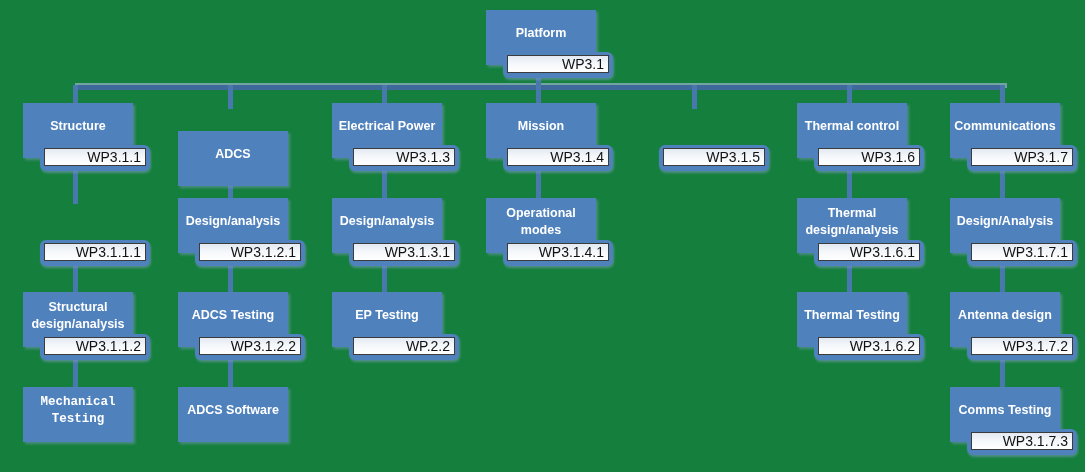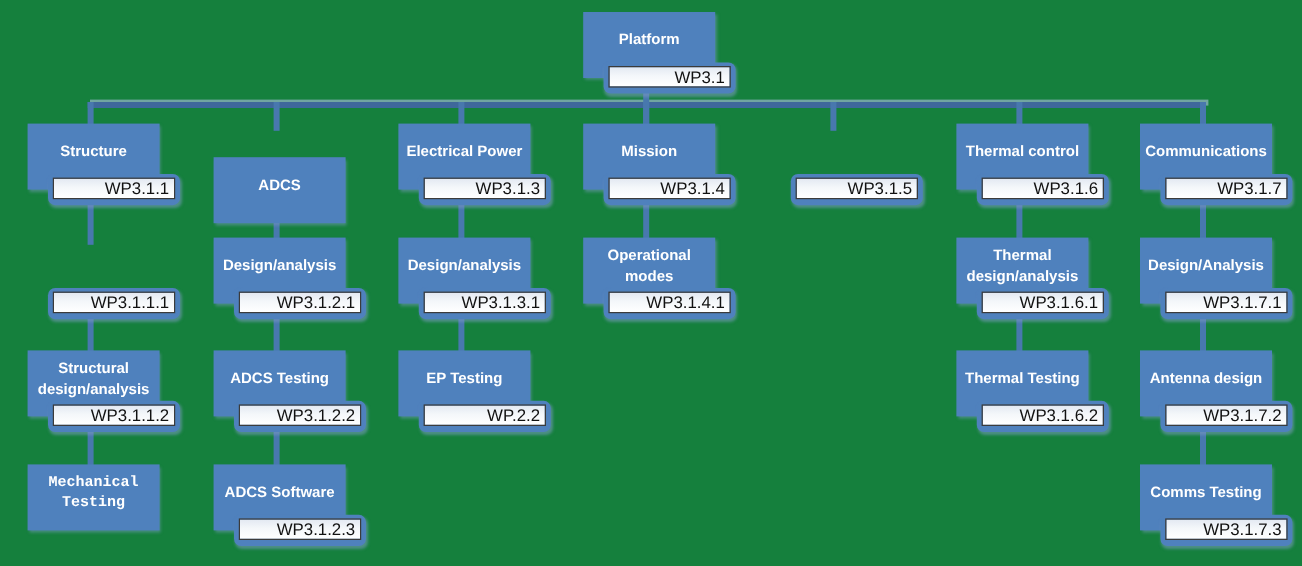--- a/index.html
+++ b/index.html
@@ -203,25 +203,20 @@
       <div class="wp-tag-bar">
         <span>WP3.1.7.2</span>
       </div>
     </div>
     <div class="wbs-node" style="left: 23px; top: 387px; font-family: Liberation Mono, monospace;">
       <div class="node-label">Mechanical Testing</div>
     </div>
     <div class="wbs-node" style="left: 178px; top: 387px;">
       <div class="node-label">ADCS Software</div>
     </div>
-    <div class="wp-tag" style="left: 195px; top: 429px; width: 110px; height: 26px;">
-      <div class="wp-tag-bar">
-        <span>WP3.1.2.3</span>
-      </div>
-    </div>
     <div class="wbs-node" style="left: 950px; top: 387px;">
       <div class="node-label">Comms Testing</div>
     </div>
     <div class="wp-tag" style="left: 967px; top: 429px; width: 110px; height: 26px;">
       <div class="wp-tag-bar">
         <span>WP3.1.7.3</span>
       </div>
     </div>
   </div>
 

